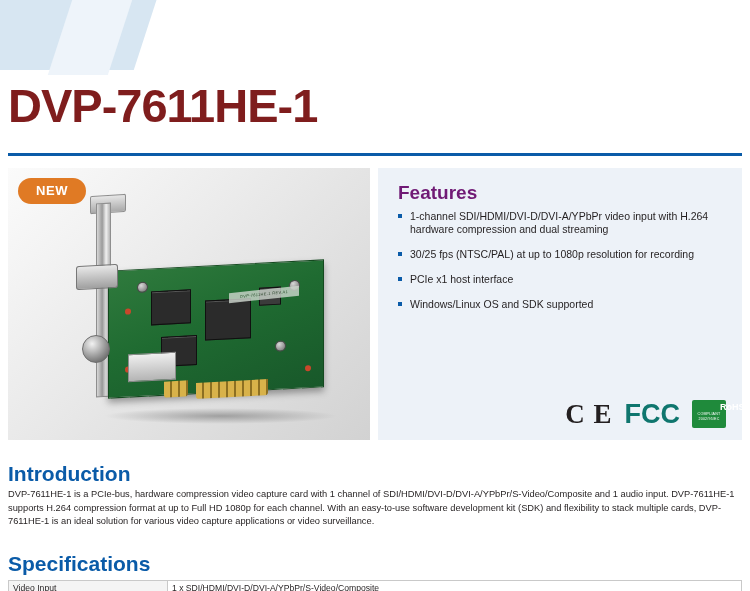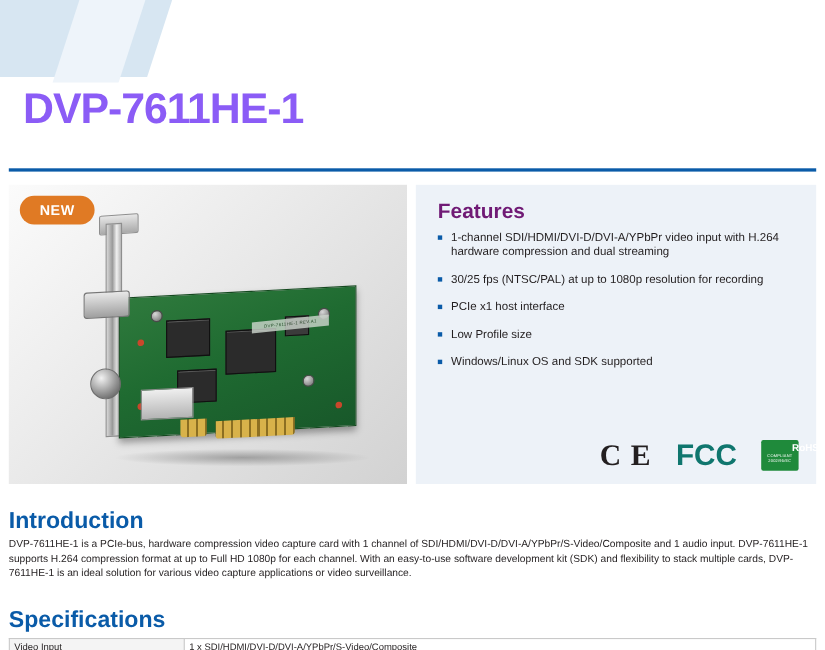--- a/index.html
+++ b/index.html
@@ -44,26 +44,25 @@
   .title-row {
     position: absolute;
     top: 78px; left: 0;
     width: 750px;
     height: 78px;
   }
   .product-name {
     position: absolute;
     left: 8px;
     top: 0px;
-    font-size: 39px;
-    font-weight: bold;
-    color: #8b5cf6;
+    font-size: 47px;
+    font-weight: bold;
+    color: #7f1d1d;
     letter-spacing: -1px;
     font-family: "Liberation Sans", sans-serif;
-    margin-left: 13px;
   }
   .product-desc {
     position: absolute;
     left: 393px;
     top: 16px;
     font-size: 14.5px;
     font-weight: bold;
     color: #0a5ba8;
     line-height: 17px;
   }
@@ -251,21 +250,21 @@
     position: absolute;
     left: 0; top: 4px;
     width: 4px; height: 4px;
     background: #0a5ba8;
   }
   .cert-row {
     position: absolute;
     right: 16px; bottom: 12px;
     display: flex;
     align-items: flex-end;
-    gap: 22px;
+    gap: 12px;
   }
   .ce-mark {
     font-size: 27px;
     font-weight: bold;
     color: #231f20;
     letter-spacing: 1px;
     line-height: 28px;
     font-family: "Liberation Serif", serif;
   }
   .fcc-mark {
@@ -366,21 +365,20 @@
     <div class="gold-fingers"></div>
   </div>
 </div>
 
 <div class="feat-panel">
   <div class="feat-title">Features</div>
   <ul class="feat-list">
     <li>1-channel SDI/HDMI/DVI-D/DVI-A/YPbPr video input with H.264 hardware compression and dual streaming</li>
     <li>30/25 fps (NTSC/PAL) at up to 1080p resolution for recording</li>
     <li>PCIe x1 host interface</li>
-    <li>Low Profile size</li>
     <li>Windows/Linux OS and SDK supported</li>
   </ul>
 
   <div class="cert-row">
     <span class="ce-mark">C E</span>
     <span class="fcc-mark">FCC</span>
     <span class="rohs-mark">
       <div class="r1">RoHS</div>
       <div class="r2">COMPLIANT</div>
       <div class="r2">2002/95/EC</div>

